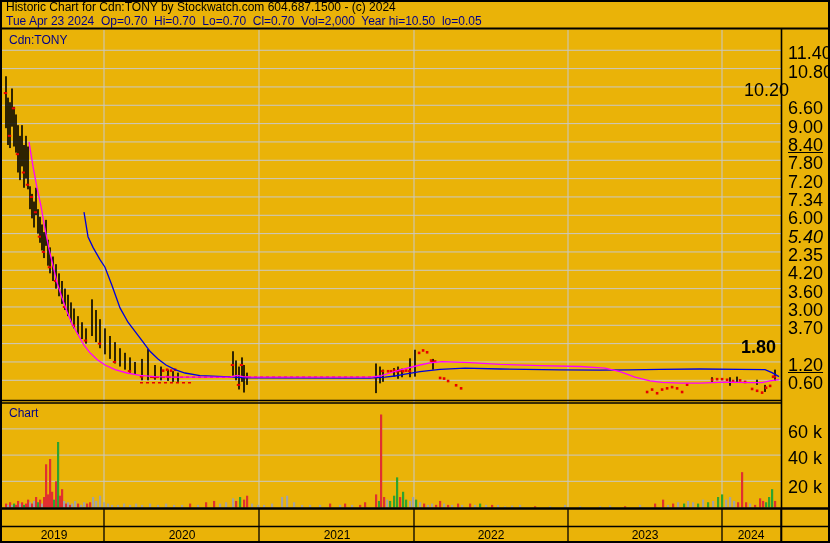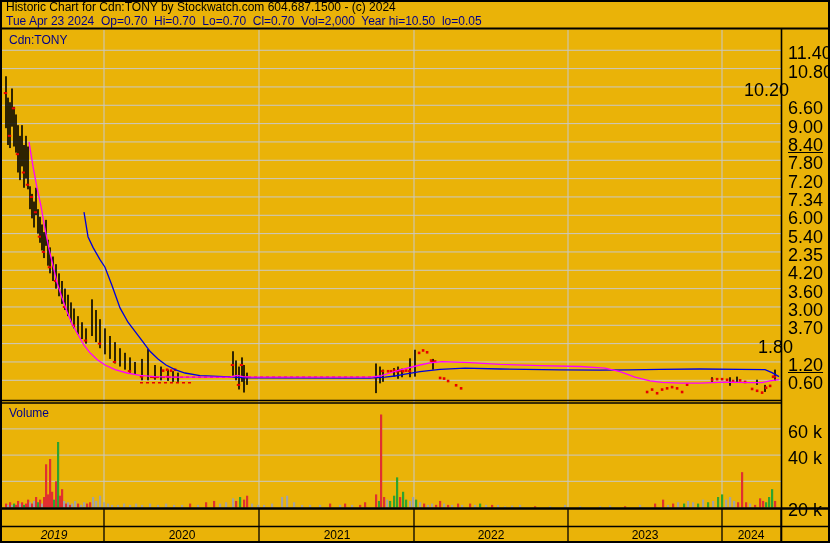--- a/index.html
+++ b/index.html
@@ -357,48 +357,48 @@
       <line x1="259" y1="509" x2="259" y2="541" stroke="#000" stroke-width="1.3"></line>
       <line x1="414" y1="509" x2="414" y2="541" stroke="#000" stroke-width="1.3"></line>
       <line x1="568" y1="509" x2="568" y2="541" stroke="#000" stroke-width="1.3"></line>
       <line x1="722" y1="509" x2="722" y2="541" stroke="#000" stroke-width="1.3"></line>
       <line x1="781" y1="509" x2="781" y2="541" stroke="#000" stroke-width="1.3"></line>
       <rect x="1" y="1" width="828" height="541" fill="none" stroke="#000" stroke-width="2"></rect>
     </svg>
   <div class="lbl" style="left:6px;top:1px;">Historic Chart for Cdn:TONY by Stockwatch.com 604.687.1500 - (c) 2024</div>
   <div class="lbl navy" style="left:6px;top:15px;">Tue Apr 23 2024  Op=0.70  Hi=0.70  Lo=0.70  Cl=0.70  Vol=2,000  Year hi=10.50  lo=0.05</div>
   <div class="lbl navy" style="left:9px;top:34px;">Cdn:TONY</div>
-  <div class="lbl navy" style="left:9px;top:407px;">Volume</div>
+  <div class="lbl navy" style="left:9px;top:407px;">Chart</div>
   <div id="price-ticks">
       <div class="tick" style="left: 788px; top: 43.2736px;">11.40</div>
       <div class="tick" style="left: 788px; top: 61.6084px;">10.80</div>
       <div class="tick" style="left: 744px; top: 79.9432px;">10.20</div>
       <div class="tick" style="left: 788px; top: 98.278px;">6.60</div>
       <div class="tick" style="left: 788px; top: 116.613px;">9.00</div>
       <div class="tick" style="left: 788px; top: 134.948px; text-decoration: underline;">8.40</div>
       <div class="tick" style="left: 788px; top: 153.282px;">7.80</div>
       <div class="tick" style="left: 788px; top: 171.617px; text-align: center;">7.20</div>
       <div class="tick" style="left: 788px; top: 189.952px;">7.34</div>
       <div class="tick" style="left: 788px; top: 208.287px;">6.00</div>
-      <div class="tick" style="left: 788px; top: 226.622px;">5.40</div>
+      <div class="tick" style="left: 788px; top: 226.622px; font-style: italic;">5.40</div>
       <div class="tick" style="left: 788px; top: 244.956px;">2.35</div>
       <div class="tick" style="left: 788px; top: 263.291px;">4.20</div>
       <div class="tick" style="left: 788px; top: 281.626px;">3.60</div>
       <div class="tick" style="left: 788px; top: 299.961px;">3.00</div>
       <div class="tick" style="left: 788px; top: 318.296px;">3.70</div>
-      <div class="tick" style="left: 758px; top: 336.63px;">1.80</div>
+      <div class="tick" style="left: 741px; top: 336.63px; font-weight: bold;">1.80</div>
       <div class="tick" style="left: 788px; top: 354.965px; text-decoration: underline;">1.20</div>
       <div class="tick" style="left: 788px; top: 373.3px;">0.60</div>
     </div>
   <div id="volume-ticks">
       <div class="tick" style="left: 788px; top: 421.9px;">60 k</div>
       <div class="tick" style="left: 788px; top: 448.1px;">40 k</div>
-      <div class="tick" style="left: 788px; top: 500px;">20 k</div>
+      <div class="tick" style="left: 788px; top: 477px;">20 k</div>
     </div>
   <div id="year-labels">
-      <div class="year" style="left: 24px; top: 528px; font-style: italic;">2019</div>
+      <div class="year" style="left: 24px; top: 528px;">2019</div>
       <div class="year" style="left: 152px; top: 528px;">2020</div>
       <div class="year" style="left: 307px; top: 528px;">2021</div>
       <div class="year" style="left: 461px; top: 528px;">2022</div>
       <div class="year" style="left: 615px; top: 528px;">2023</div>
       <div class="year" style="left: 721px; top: 528px;">2024</div>
     </div>
 </div>
 
 </body></html>

